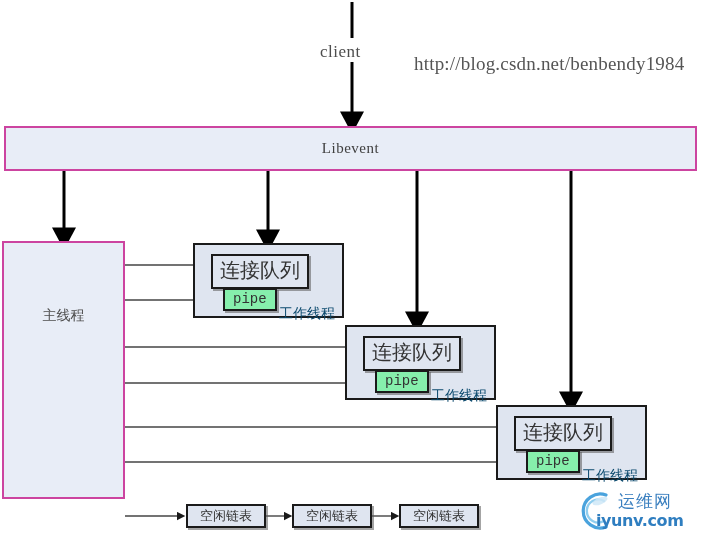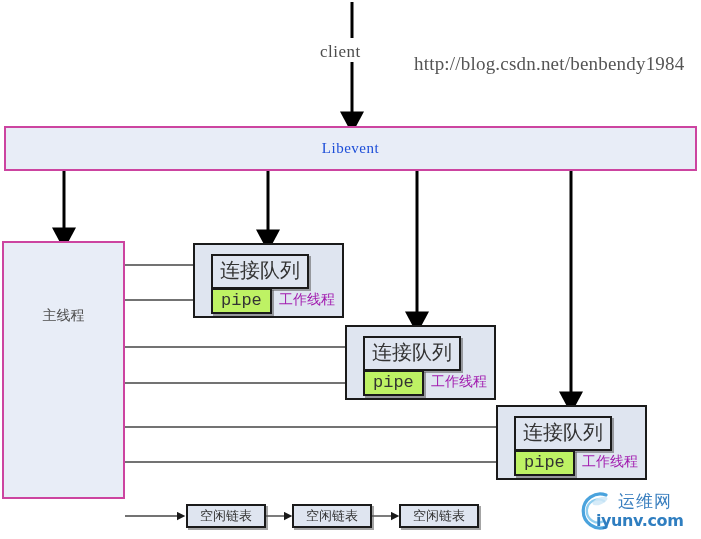--- a/index.html
+++ b/index.html
@@ -64,21 +64,21 @@
   #libevent-label {
     position: absolute;
     left: 0;
     top: 0;
     width: 100%;
     height: 100%;
     display: flex;
     align-items: center;
     justify-content: center;
     font-size: 15px;
-    color: #1d4ed8;
+    color: #404040;
     letter-spacing: 0.5px;
   }
   #main-thread-box {
     left: 2px;
     top: 241px;
     width: 123px;
     height: 258px;
   }
   #main-thread-label {
     position: absolute;
@@ -114,38 +114,38 @@
     border: 2px solid #1a1a1a;
     box-shadow: 2px 2px 0 rgba(90,90,90,0.55);
     font-size: 20px;
     color: #333333;
     font-family: "DejaVu Sans", sans-serif;
     white-space: nowrap;
     box-sizing: border-box;
   }
   .pipe-chip {
     position: absolute;
-    left: 16px;
+    left: 28px;
     top: 43px;
     padding: 1px 8px 2px 8px;
-    background: #bef264;
+    background: #86efac;
     border: 2px solid #1a1a1a;
     box-shadow: 2px 2px 0 rgba(90,90,90,0.55);
-    font-size: 17px;
+    font-size: 14px;
     color: #333333;
     font-family: "Liberation Mono", monospace;
     white-space: nowrap;
     box-sizing: border-box;
   }
   .worker-caption {
     position: absolute;
     left: 84px;
-    top: 46px;
+    top: 60px;
     font-size: 14px;
-    color: #a21caf;
+    color: #0c4a6e;
     font-family: "DejaVu Sans", sans-serif;
     white-space: nowrap;
   }
 
   
   .freelist-box {
     position: absolute;
     top: 504px;
     width: 80px;
     height: 24px;

